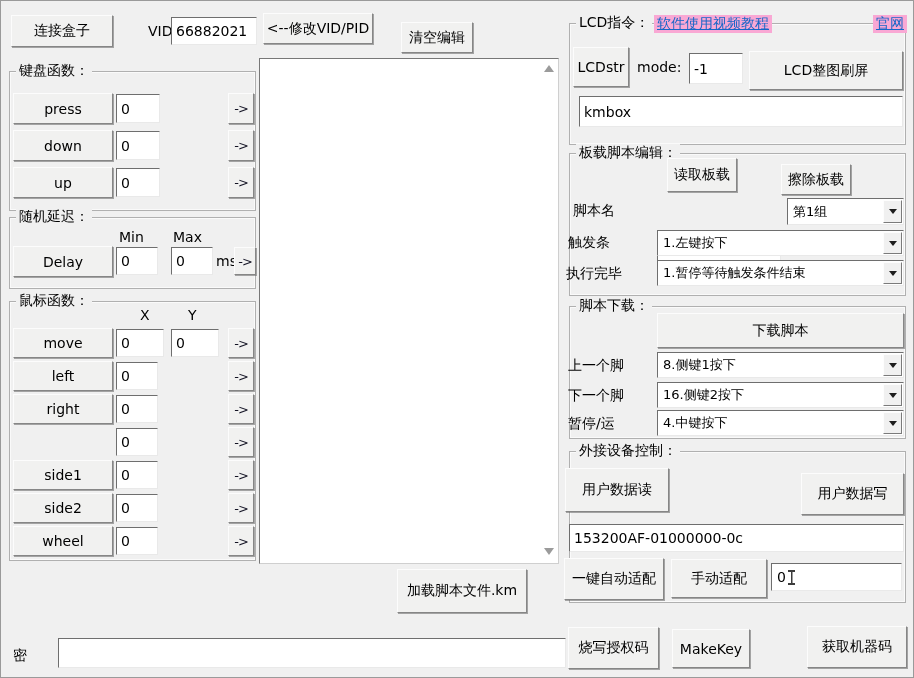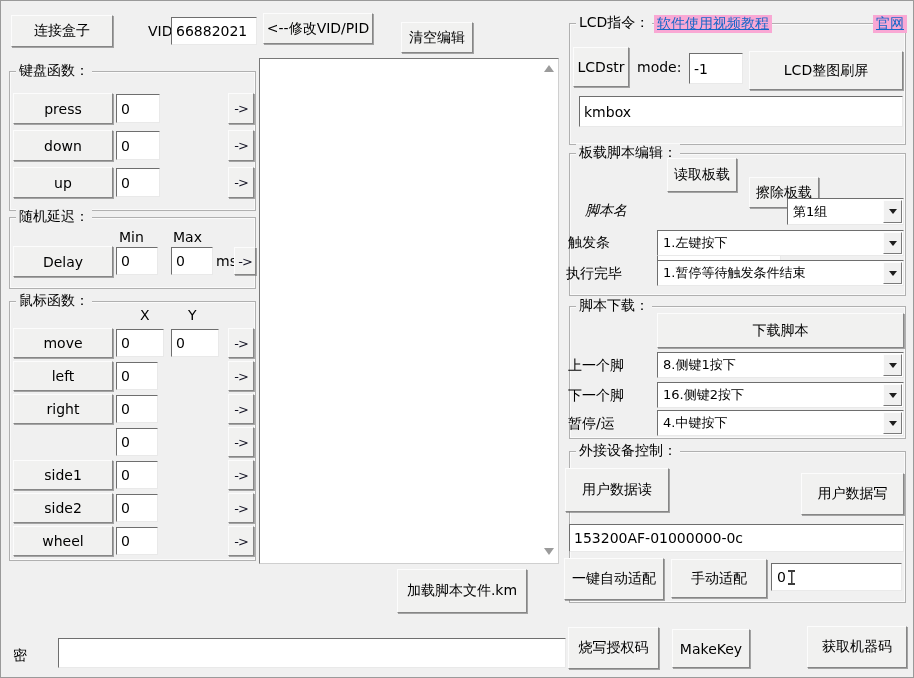--- a/index.html
+++ b/index.html
@@ -131,22 +131,22 @@
   <div class="btn" style="left:572px;top:46px;width:56px;height:40px;">LCDstr</div>
   <div class="lbl" style="left:636px;top:58px;text-align:right;">mode:</div>
   <input class="edit" style="left: 688px; top: 52px; width: 54px; height: 31px;" value="-1">
   <div class="btn" style="left:748px;top:50px;width:154px;height:39px;">LCD整图刷屏</div>
   <input class="edit" style="left: 578px; top: 95px; width: 324px; height: 31px;" value="kmbox">
 
   <div class="group" style="left:568px;top:152px;width:337px;height:143px;">
     <div class="gtitle">板载脚本编辑：</div>
   </div>
   <div class="btn" style="left:666px;top:157px;width:70px;height:34px;">读取板载</div>
-  <div class="btn" style="left:748px;top:163px;width:70px;height:31px;margin-top:13px;">擦除板载</div>
-  <div class="lbl" style="left:584px;top:201px;font-style:italic;">脚本名</div>
+  <div class="btn" style="left:780px;top:163px;width:70px;height:31px;">擦除板载</div>
+  <div class="lbl" style="left:572px;top:201px;">脚本名</div>
   <input class="edit" style="left: 656px; top: 196px; width: 124px; height: 29px; margin-top: 36px;" value="config1">
   <div class="combo" style="left:786px;top:197px;width:117px;height:27px;">
     <div class="combo-text">第1组</div>
     <div class="combo-btn">
         <div class="combo-arrow"></div>
       </div>
   </div>
   <div class="lbl" style="left:567px;top:233px;">触发条</div>
   <div class="combo" style="left:656px;top:229px;width:247px;height:26px;">
     <div class="combo-text">1.左键按下</div>

